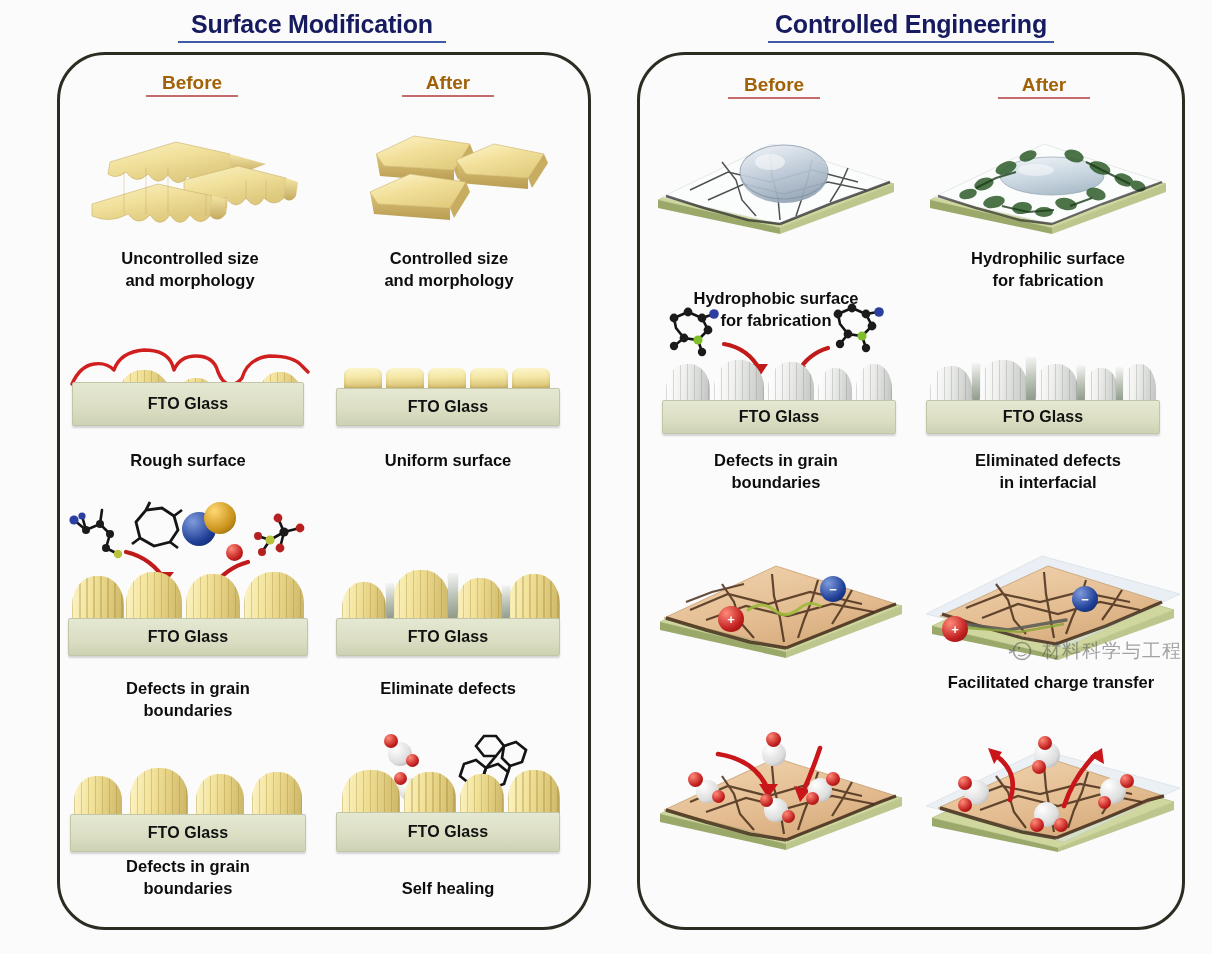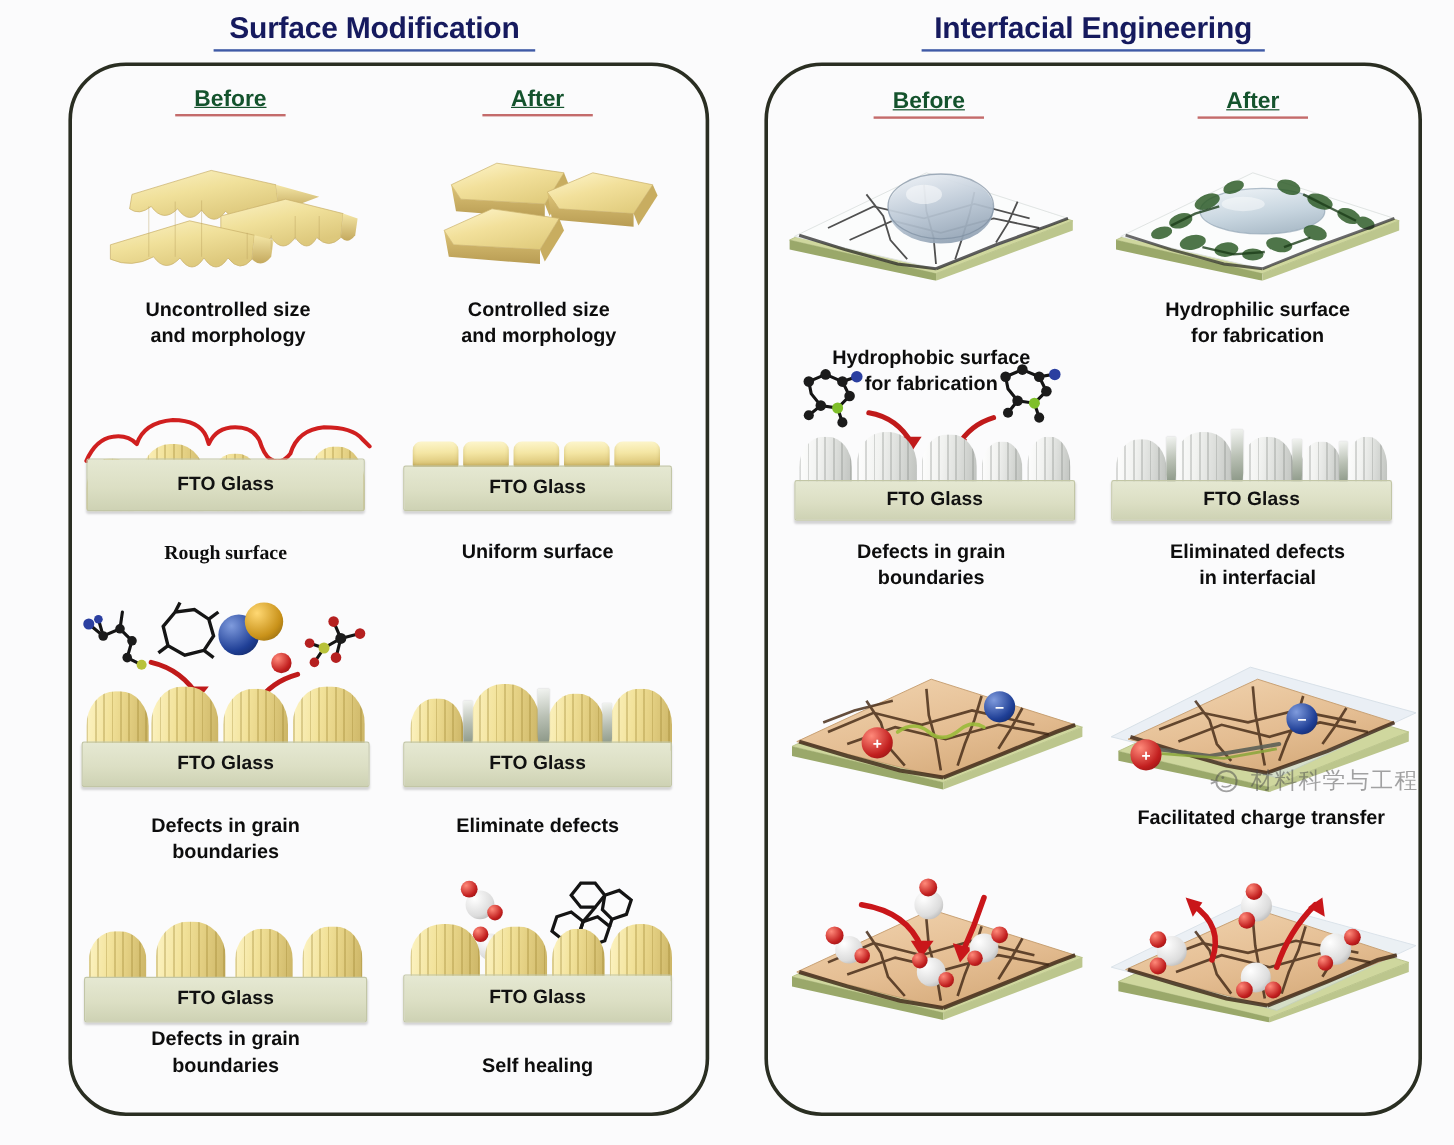--- a/index.html
+++ b/index.html
@@ -33,22 +33,22 @@
     border: 3px solid #2a2e22;
     border-radius: 48px;
     background: transparent;
   }
   #frame-left  { left: 57px;  top: 52px; width: 534px; height: 878px; }
   #frame-right { left: 637px; top: 52px; width: 548px; height: 878px; }
 
   
   .col-head {
     position: absolute;
-    font-size: 19px; font-weight: bold; color: #14532d;
-    text-align: center; white-space: nowrap; padding-bottom: 3px; text-decoration: underline;
+    font-size: 19px; font-weight: bold; color: #a16207;
+    text-align: center; white-space: nowrap; padding-bottom: 3px;
   }
   .col-head::after {
     content: ""; position: absolute; left: 6%; right: 6%; bottom: 0;
     height: 2px; background: #c46b6b;
   }
 
   
   .cap {
     position: absolute;
     font-size: 16.5px; font-weight: bold; color: #0d0d0d;
@@ -136,21 +136,21 @@
     font-family: "DejaVu Sans", sans-serif;
     letter-spacing: 1px;
   }
 </style>
 </head>
 <body>
 
 <div class="figure">
 
   <div class="panel-title" id="title-left">Surface Modification</div>
-  <div class="panel-title" id="title-right">Interfacial Engineering</div>
+  <div class="panel-title" id="title-right">Controlled Engineering</div>
 
   <div class="panel-frame" id="frame-left"></div>
   <div class="panel-frame" id="frame-right"></div>
 
   <div class="col-head" style="left:140px; top:72px; width:104px;">Before</div>
   <div class="col-head" style="left:396px; top:72px; width:104px;">After</div>
   <div class="col-head" style="left:722px; top:74px; width:104px;">Before</div>
   <div class="col-head" style="left:992px; top:74px; width:104px;">After</div>
 
   <div class="art" style="left:80px; top:118px; width:220px; height:118px;">
@@ -235,21 +235,21 @@
     <div class="grain" style="left:184px; width:48px; height:54px;"></div>
     <svg class="contour" style="left:-2px; top:-4px;" width="240" height="74" viewBox="0 0 240 74">
       <path d="M2,44 Q10,26 24,24 Q36,22 44,30 Q50,12 74,10 Q96,10 102,24 L104,30
                Q110,16 126,16 Q144,16 148,32 Q152,42 158,44 Q166,46 172,38
                Q178,18 200,16 Q224,16 232,26 L238,32" fill="none" stroke="#d01f1f" stroke-width="3.4" stroke-linecap="round" stroke-linejoin="round"></path>
     </svg>
   </div>
   <div class="slab" style="left:72px; top:382px; width:232px; height:44px;">
     <span>FTO Glass</span>
   </div>
-  <div class="cap" style="left:72px; top:450px; width:232px;font-family:Liberation Serif, serif;">Rough surface</div>
+  <div class="cap" style="left:72px; top:450px; width:232px;">Rough surface</div>
 
   <div class="art" style="left:342px; top:364px; width:212px; height:26px;">
     <div class="block" style="left:2px;   width:38px; height:22px;"></div>
     <div class="block" style="left:44px;  width:38px; height:22px;"></div>
     <div class="block" style="left:86px;  width:38px; height:22px;"></div>
     <div class="block" style="left:128px; width:38px; height:22px;"></div>
     <div class="block" style="left:170px; width:38px; height:22px;"></div>
   </div>
   <div class="slab" style="left:336px; top:388px; width:224px; height:38px;">
     <span>FTO Glass</span>

